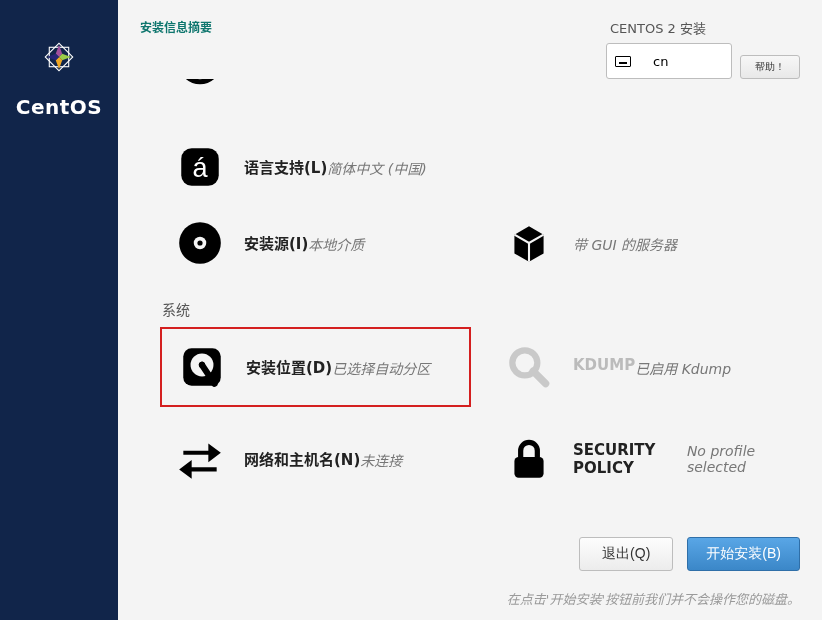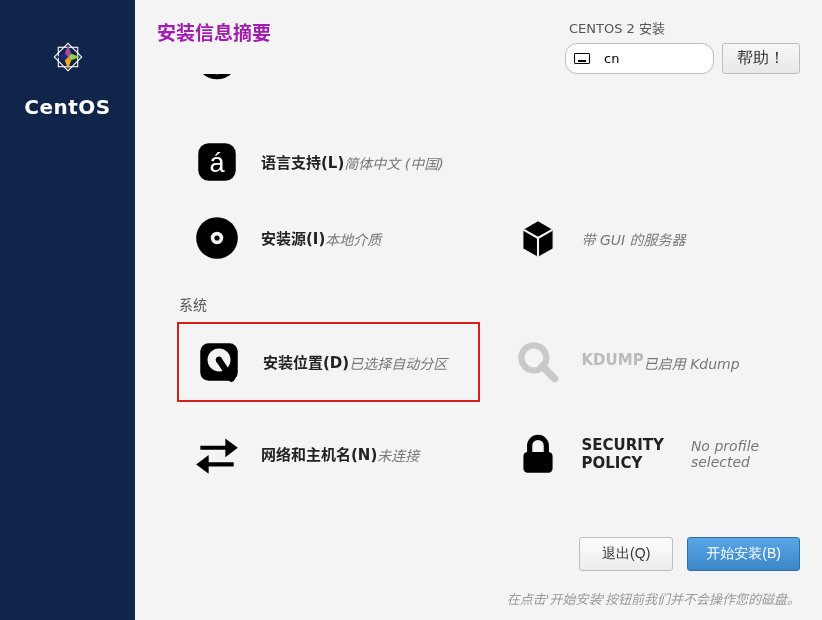--- a/index.html
+++ b/index.html
@@ -6,21 +6,21 @@
 body {
   width: 822px;
   height: 620px;
   font-family: "DejaVu Sans", "Noto Sans CJK SC", sans-serif;
   font-size: 14px;
   overflow: hidden;
   background: #f4f4f4;
 }
 .container { display: flex; width: 100%; height: 100%; }
 .sidebar {
-  width: 135px;
+  width: 118px;
   background: #11254a;
   display: flex;
   flex-direction: column;
   align-items: center;
   padding-top: 30px;
 }
 .sidebar .logo { margin-bottom: 8px; }
 .brand-text {
   color: #fff;
   font-size: 20px;
@@ -32,61 +32,62 @@
   background: #f4f4f4;
   display: flex;
   flex-direction: column;
 }
 .topbar {
   display: flex;
   align-items: flex-start;
   padding: 18px 22px 0 22px;
 }
 .page-title {
-  color: #a21caf;
-  font-size: 19px;
+  color: #0f766e;
+  font-size: 12px;
   font-weight: 600;
 }
 .topbar-right { margin-left: auto; text-align: left; }
 .installer-name {
   color: #555;
   font-size: 13px;
   margin-bottom: 6px;
   padding-left: 4px;
 }
 .input-row { display: flex; gap: 8px; align-items: stretch; }
 .input-box {
   display: flex;
   align-items: center;
   background: #fff;
   border: 1px solid #bdbdbd;
-  border-radius: 12px;
+  border-radius: 3px;
   padding: 4px 8px;
-  width: 149px;
+  width: 126px;
   font-size: 13px;
-  gap: 14px;
+  gap: 22px;
 }
 .kb-icon {
   width: 16px; height: 11px;
   border: 1.5px solid #000;
   border-radius: 1px;
   position: relative;
 }
 .kb-icon::after {
   content: ""; position: absolute; left: 3px; right: 3px; bottom: 1.5px;
   height: 2px; background: #000;
 }
 .help-btn {
   background: linear-gradient(#f7f7f7,#e8e8e8);
   border: 1px solid #bdbdbd;
   border-radius: 3px;
   padding: 4px 14px;
-  font-size: 16px;
+  font-size: 10px;
   color: #333;
   cursor: pointer;
+  margin-top: 12px;
 }
 .content {
   flex: 1;
   overflow: hidden;
   position: relative;
   padding: 0 22px 0 22px;
 }
 .section-label {
   color: #555;
   font-size: 14px;

